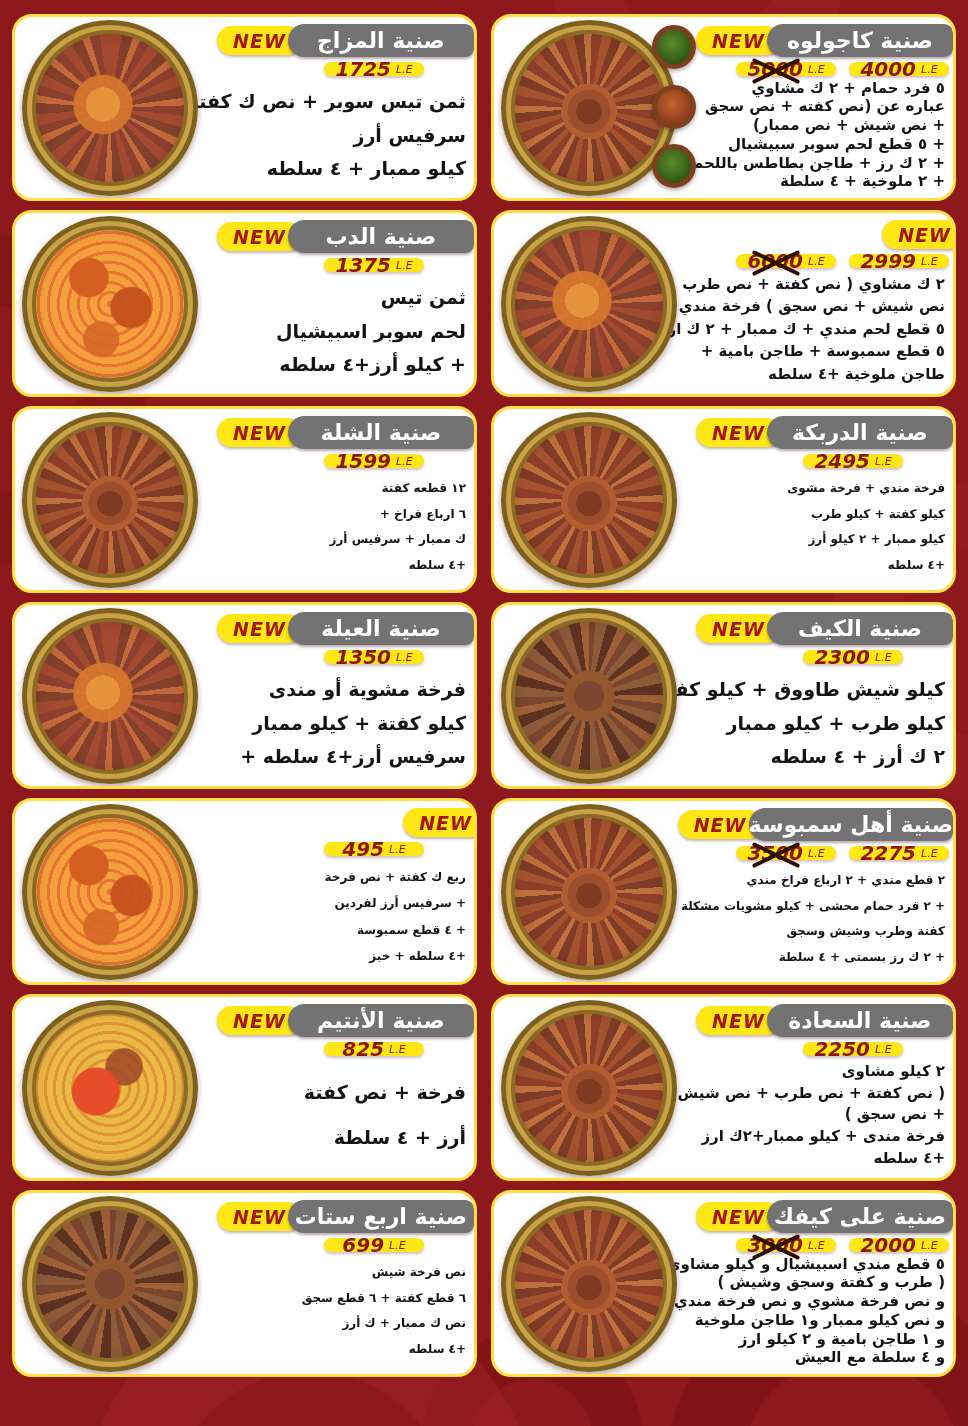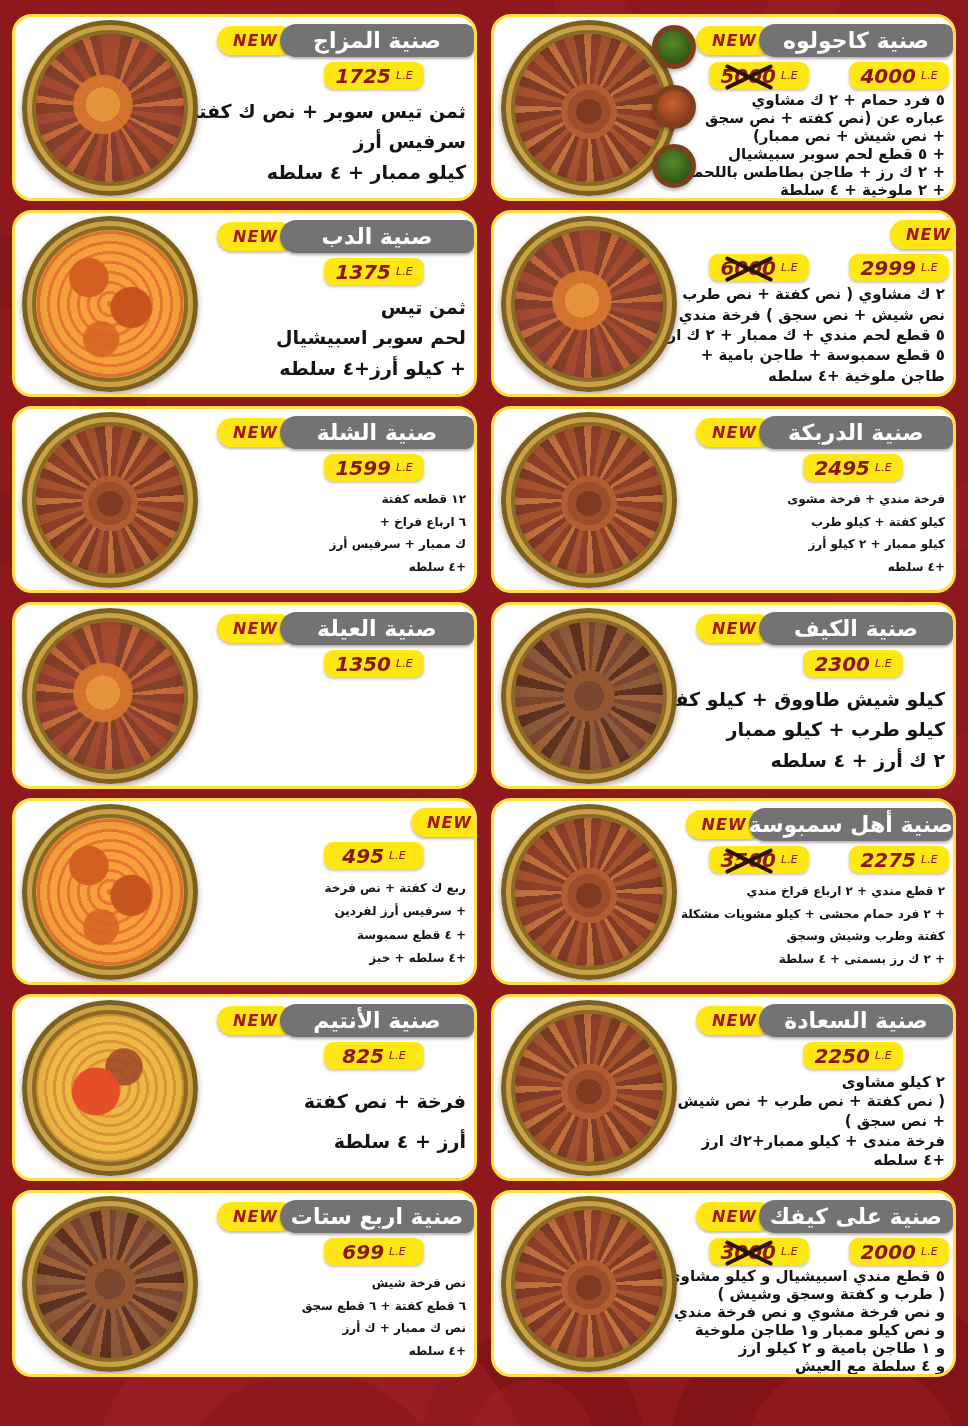--- a/index.html
+++ b/index.html
@@ -94,29 +94,28 @@
     border-radius:17px 9px 9px 17px;
     box-shadow:0 2px 3px rgba(60,5,5,.35);
   }
   .title{display:block;text-align:center;color:#ffffff;font-weight:bold;font-size:22px;line-height:33px;white-space:nowrap;overflow:hidden;}
   .new-badge{
     flex:none;height:29px;padding:0 16px;margin-inline-start:-14px;z-index:0;
     background:#ffe715;border-radius:16px;
     display:flex;align-items:center;
     box-shadow:0 2px 3px rgba(60,5,5,.3);
   }
-  .new-badge span{font-style:italic;font-weight:bold;font-size:16px;color:#a3161a;letter-spacing:1px;direction:ltr;}
+  .new-badge span{font-style:italic;font-weight:bold;font-size:19px;color:#a3161a;letter-spacing:1px;direction:ltr;}
   .price-row{display:flex;align-items:center;margin-top:5px;gap:13px;flex:none;}
   .price-row.single{padding-inline-start:50px;}
   .price-row.double{padding-inline-start:4px;}
   .price-badge{
-    position:relative;background:#ffe715;border-radius:9px;height:27px;min-width:100px;
+    position:relative;background:#ffe715;border-radius:9px;height:14px;min-width:100px;
     display:flex;align-items:center;justify-content:center;padding:0 10px;direction:ltr;box-sizing:border-box;
     box-shadow:0 2px 3px rgba(60,5,5,.25);
-    margin-left:27px;
   }
   .price-badge .num{font-style:italic;font-weight:bold;font-size:20px;color:#8c1516;}
   .price-badge .cur{font-style:italic;font-weight:normal;font-size:11px;color:#8c1516;margin-left:5px;}
   .price-badge.old::before,.price-badge.old::after{
     content:"";position:absolute;left:14%;width:52%;top:48%;height:4px;background:#2e0f06;border-radius:2px;
   }
   .price-badge.old::before{transform:rotate(26deg);}
   .price-badge.old::after{transform:rotate(-26deg);}
   .desc{flex:1;display:flex;flex-direction:column;justify-content:space-evenly;padding:2px 8px 2px 4px;min-height:0;}
   .desc .line{font-weight:bold;color:#141414;text-align:right;white-space:nowrap;}
@@ -314,20 +313,25 @@
         <div class="new-badge">
           <span>NEW</span>
         </div>
       </div>
       <div class="price-row single">
         <div class="price-badge">
           <span class="num">1350</span>
           <span class="cur">L.E</span>
         </div>
       </div>
+      <div class="desc">
+            <div class="line">فرخة مشوية أو مندى</div>
+            <div class="line">كيلو كفتة + كيلو ممبار</div>
+            <div class="line">سرفيس أرز+٤ سلطه +</div>
+          </div>
     </div>
   </article>
       <article class="card p-dark-grill-platter desc-lg">
     <div class="photo-wrap">
       <div class="platter"></div>
     </div>
     <div class="content">
       <div class="header-row">
         <div class="banner">
           <span class="title">صنية الكيف</span>

